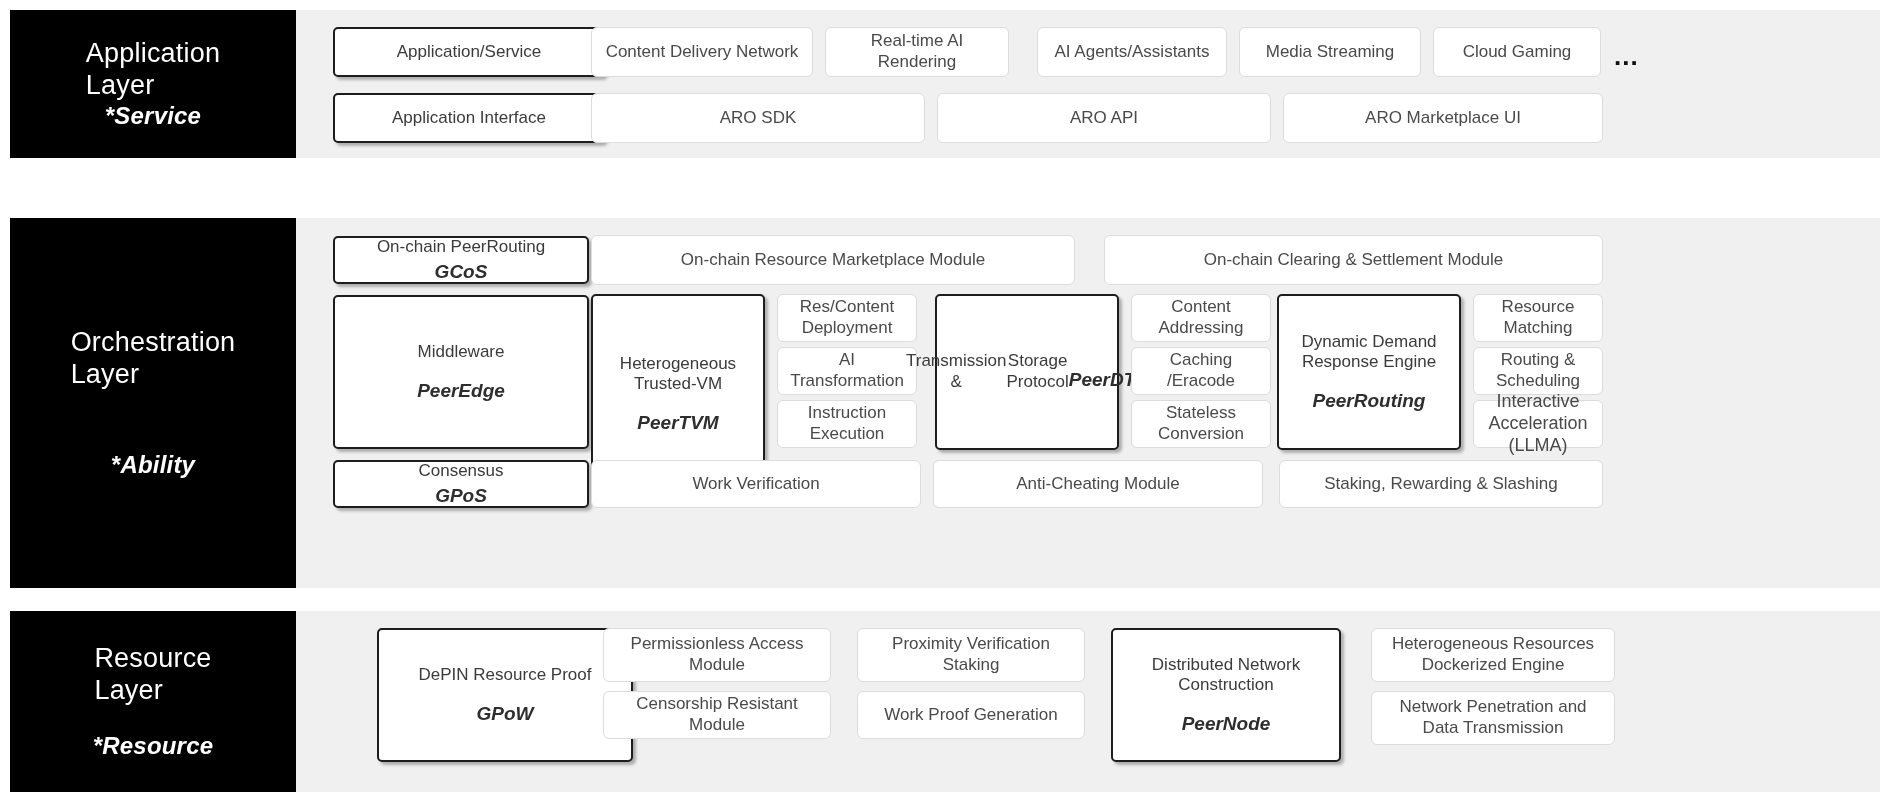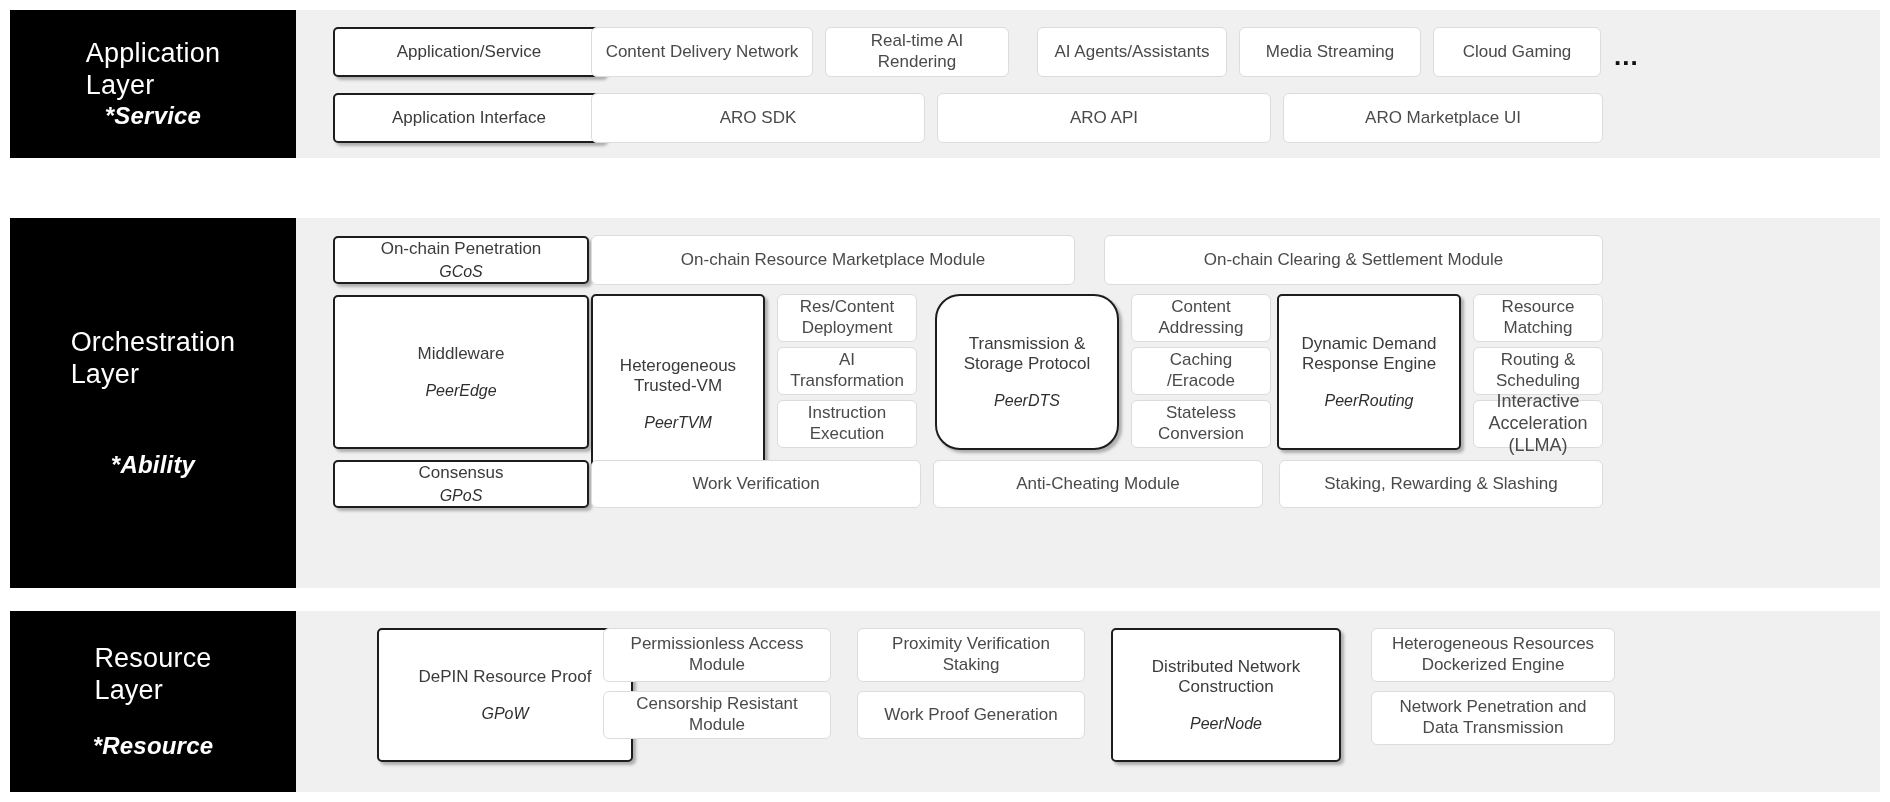--- a/index.html
+++ b/index.html
@@ -78,25 +78,25 @@
     border: 2px solid #1d1d1d;
     border-radius: 5px;
     color: #3b3b3b;
     box-shadow: 3px 3px 3px rgba(120,120,120,.55);
   }
   .box .lines {
     display: block;
   }
   .box .emph {
     display: block;
-    font-weight: normal;
+    font-weight: bold;
     font-style: italic;
     color: #2e2e2e;
     margin-top: 16px;
-    font-size: 16px;
+    font-size: 19px;
   }
   .box .emph.tight {
     margin-top: 2px;
   }
   .ellipsis {
     position: absolute;
     color: #111111;
     font-size: 26px;
     font-weight: bold;
     letter-spacing: 1px;
@@ -158,21 +158,21 @@
     <div class="layer-label">
       <div class="ltitle" style="margin-bottom:60px;">
         <div>Orchestration</div>
         <div>Layer</div>
       </div>
       <div class="lsub">*Ability</div>
     </div>
     <div class="layer-body">
 
       <div class="box strong" style="left:37px; top:18px; width:256px; height:48px; flex-direction:column;">
-        <span>On-chain Penetration</span>
+        <span>On-chain PeerRouting</span>
         <span class="emph tight">GCoS</span>
       </div>
       <div class="box strong" style="left:37px; top:77px; width:256px; height:154px; flex-direction:column;">
         <span>Middleware</span>
         <span class="emph">PeerEdge</span>
       </div>
       <div class="box strong" style="left:37px; top:242px; width:256px; height:48px; flex-direction:column;">
         <span>Consensus</span>
         <span class="emph tight">GPoS</span>
       </div>
@@ -192,21 +192,21 @@
       <div class="box" style="left:481px; top:76px; width:140px; height:48px;">
         <span>Res/Content Deployment</span>
       </div>
       <div class="box" style="left:481px; top:129px; width:140px; height:48px;">
         <span>AI Transformation</span>
       </div>
       <div class="box" style="left:481px; top:182px; width:140px; height:48px;">
         <span>Instruction Execution</span>
       </div>
 
-      <div class="box strong" style="left:639px; top:76px; width:184px; height:156px; flex-direction:column;border-radius:25px;">
+      <div class="box strong" style="left:639px; top:76px; width:184px; height:156px; flex-direction:row;">
         <span class="lines">Transmission &amp;</span>
         <span class="lines">Storage Protocol</span>
         <span class="emph">PeerDTS</span>
       </div>
       <div class="box" style="left:835px; top:76px; width:140px; height:48px;">
         <span>Content Addressing</span>
       </div>
       <div class="box" style="left:835px; top:129px; width:140px; height:48px;">
         <span>Caching /Eracode</span>
       </div>

